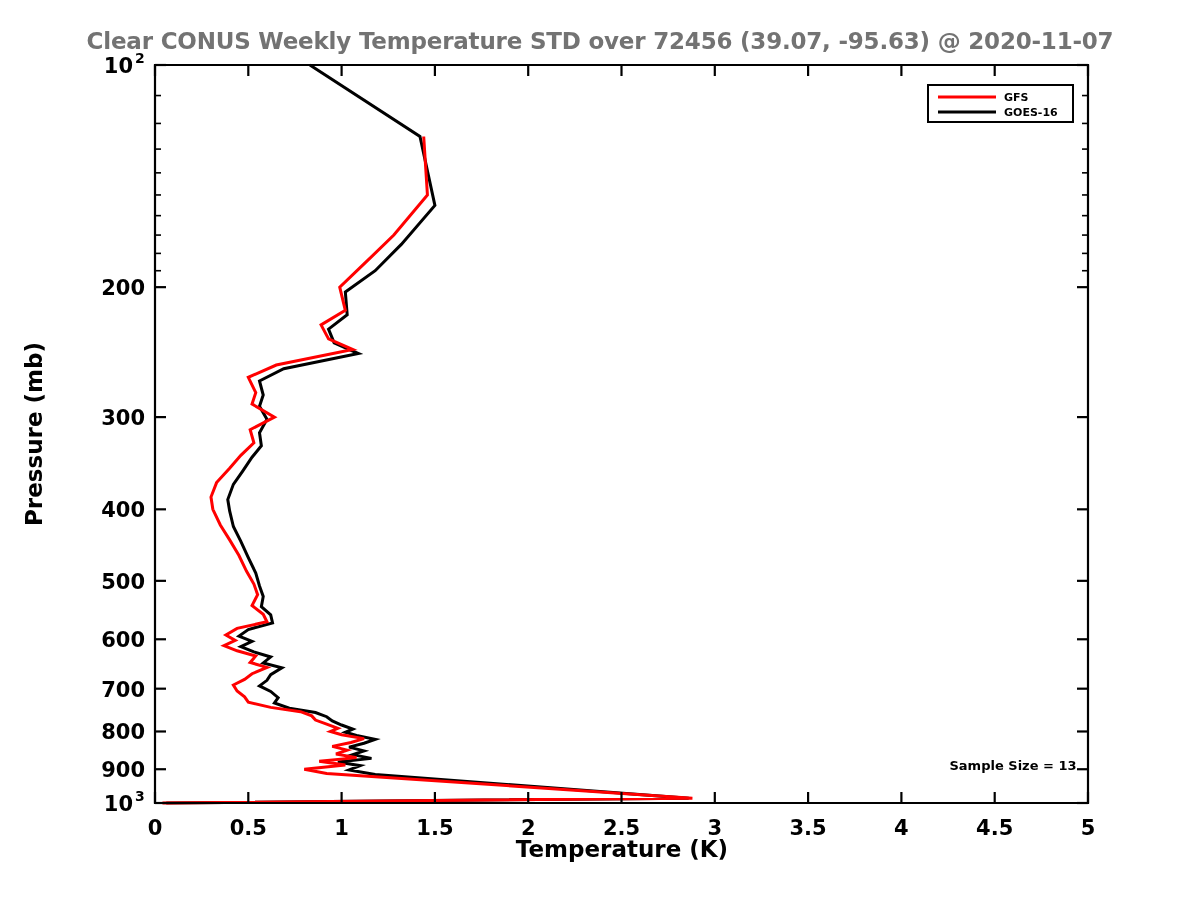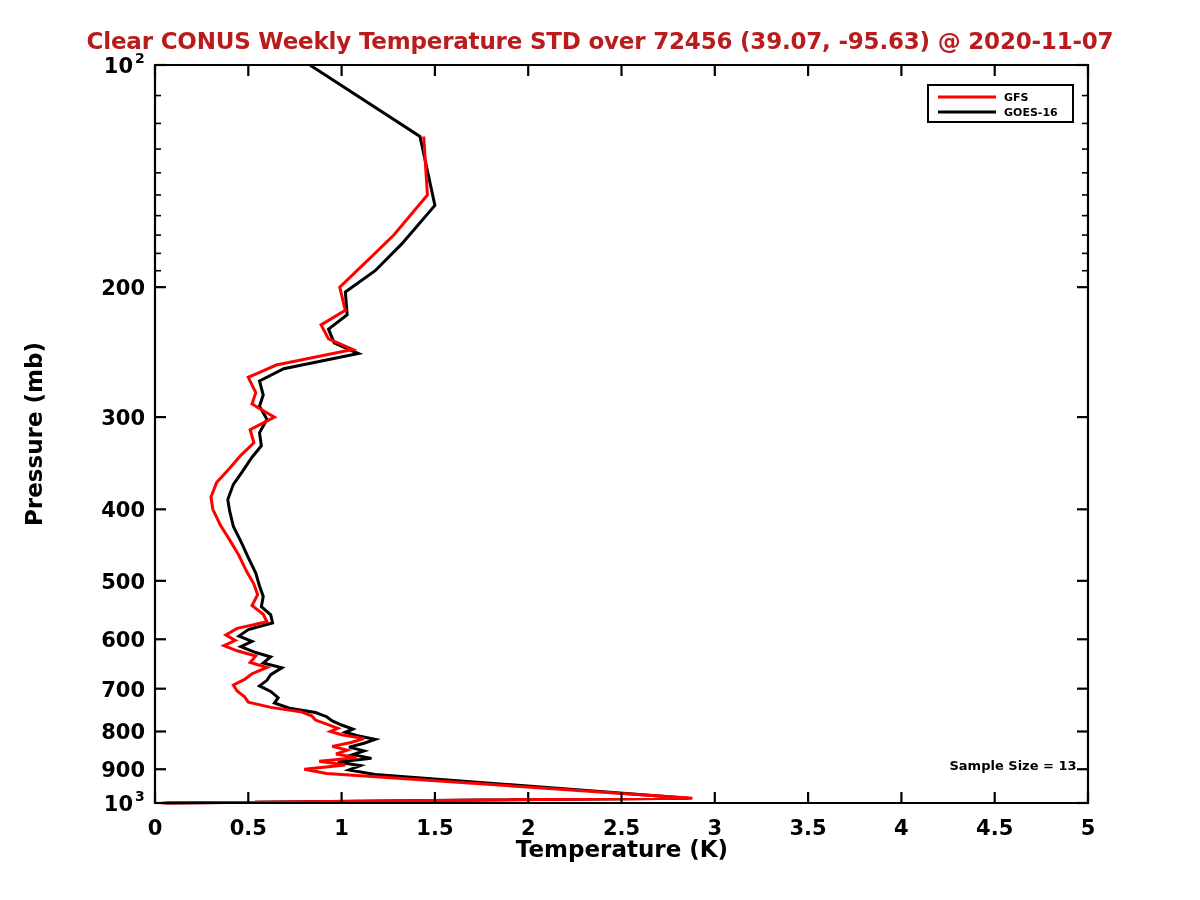--- a/index.html
+++ b/index.html
@@ -16,21 +16,21 @@
     overflow: hidden;
   }
   #chart-title {
     position: absolute;
     left: 0;
     top: 28px;
     width: 1200px;
     text-align: center;
     font-size: 23px;
     font-weight: bold;
-    color: #b91c1c;
+    color: #737373;
     letter-spacing: -0.2px;
     white-space: nowrap;
   }
   #plot-svg {
     position: absolute;
     left: 0;
     top: 0;
   }
   .tick-label {
     font-family: "DejaVu Sans", "Liberation Sans", sans-serif;

